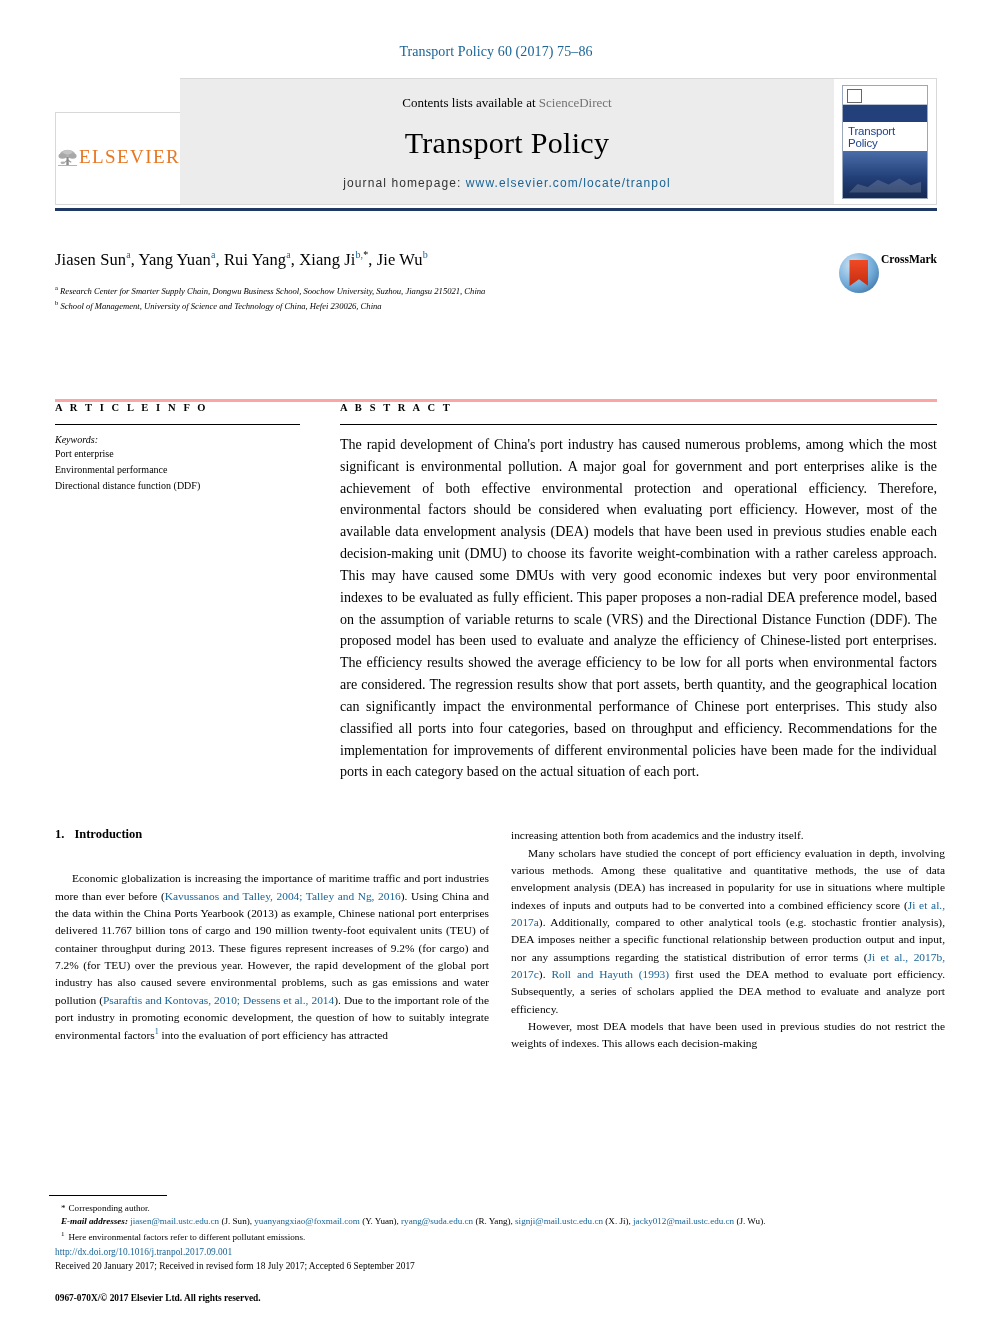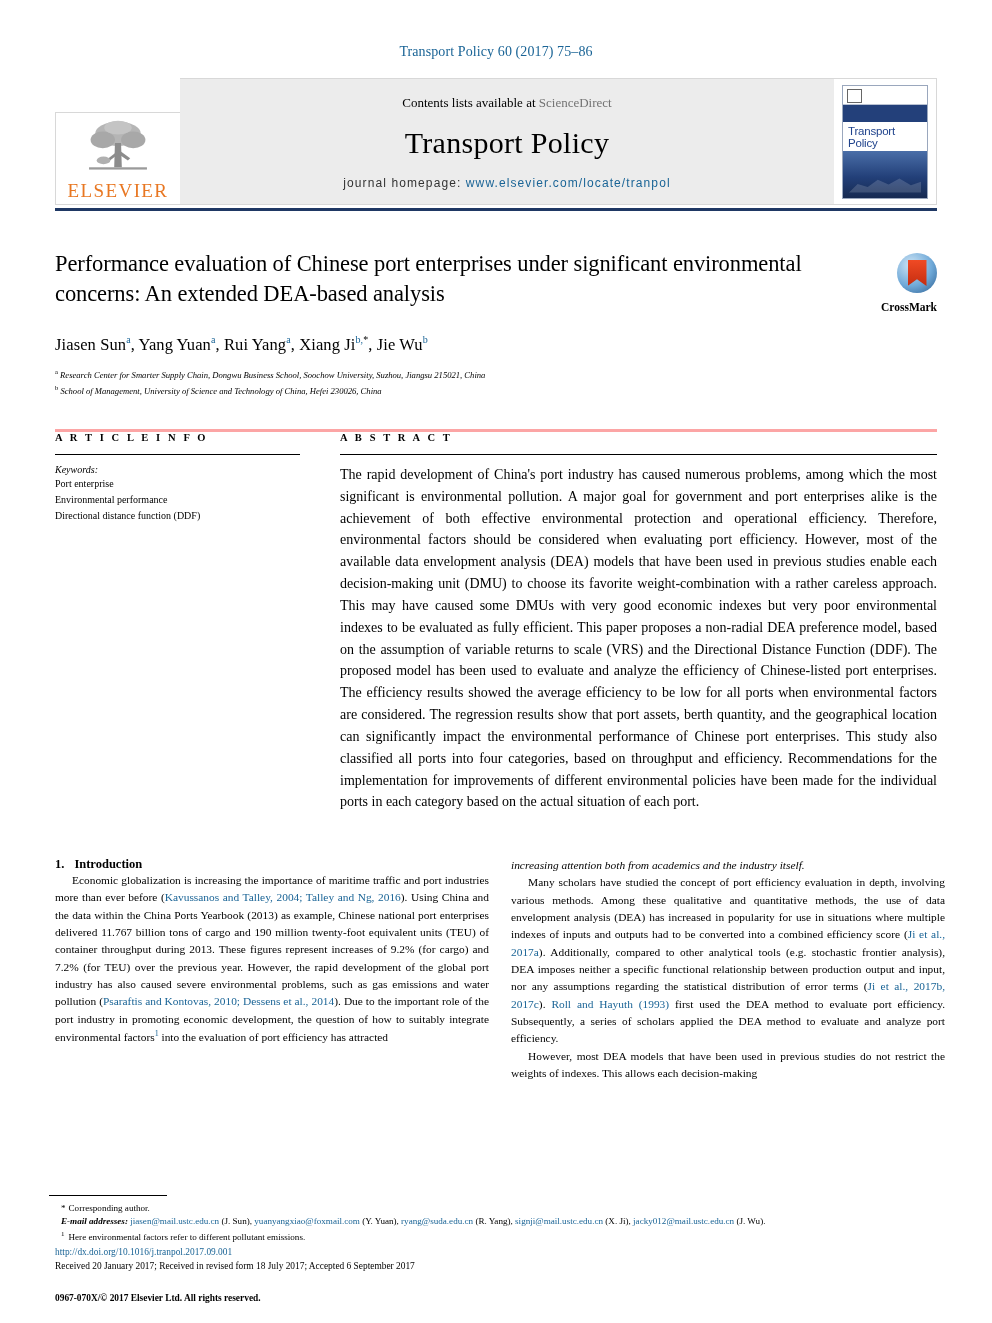--- a/index.html
+++ b/index.html
@@ -46,21 +46,21 @@
     width: 100%;
     height: 127px;
   }
   .elsevier-logo {
     width: 125px;
     flex: 0 0 125px;
     border: 1px solid #d8d8d8;
     border-right: none;
     background: #ffffff;
     display: flex;
-    flex-direction: column;
+    flex-direction: row;
     align-items: center;
     justify-content: flex-end;
     padding-bottom: 4px;
     box-sizing: border-box;
     margin-top: 34px;
   }
   .elsevier-tree {
     width: 92px;
     height: 84px;
     margin-top: 4px;
@@ -196,23 +196,22 @@
   .affiliations sup {
     font-style: normal;
     font-size: 6.6px;
     vertical-align: super;
   }
   .crossmark {
     position: absolute;
     right: 0;
     top: 4px;
     display: flex;
-    align-items: flex-end;
-    gap: 8px;
-    flex-direction: column;
+    align-items: flex-start;
+    gap: 2px;
   }
   .crossmark-logo {
     width: 40px; height: 40px;
     border-radius: 50%;
     background: radial-gradient(circle at 35% 30%, #cfe5f5, #6fa9d8 55%, #2a5b8d);
     display: flex;
     align-items: center;
     justify-content: center;
   }
   .crossmark-inner {
@@ -264,31 +263,31 @@
   
   .body-cols {
     margin-top: 44px;
     display: flex;
     gap: 22px;
   }
   .body-col { width: 434px; flex: 0 0 434px; }
   .sec-title {
     font-size: 12.5px;
     font-weight: bold;
-    margin: 0 0 0 0;
+    margin: 0 0 28px 0;
   }
   .sec-title .num { margin-right: 10px; }
   .para {
     font-size: 11.4px;
     line-height: 1.52;
     text-align: justify;
     margin: 0;
     text-indent: 17px;
   }
-  .para.cont { text-indent: 0; font-style: italic; }
+  .para.cont { text-indent: 0; }
   .para + .para { margin-top: 0; }
   .ref { color: #1a6496; }
   .para sup { font-size: 8px; color: #1a6496; vertical-align: super; }
 
   
   .foot-area {
     position: absolute;
     left: 49px;
     right: 55px;
     bottom: 78px;
@@ -380,21 +379,20 @@
           <div class="cover-title">Transport Policy</div>
           <div class="cover-photo"></div>
 
         </div>
       </div>
 
     </div>
   </div>
 
   <div class="title-block">
-    <h1 class="article-title">Performance evaluation of Chinese port enterprises under significant environmental concerns: An extended DEA-based analysis</h1>
 
     <div class="authors">
       <span>Jiasen Sun</span><sup>a</sup>, <span>Yang Yuan</span><sup>a</sup>, <span>Rui Yang</span><sup>a</sup>, <span>Xiang Ji</span><sup>b,</sup><sup class="star">*</sup>, <span>Jie Wu</span><sup>b</sup>
     </div>
 
     <div class="affiliations">
       <div><sup>a</sup> <span>Research Center for Smarter Supply Chain, Dongwu Business School, Soochow University, Suzhou, Jiangsu 215021, China</span></div>
       <div><sup>b</sup> <span>School of Management, University of Science and Technology of China, Hefei 230026, China</span></div>
     </div>
 

